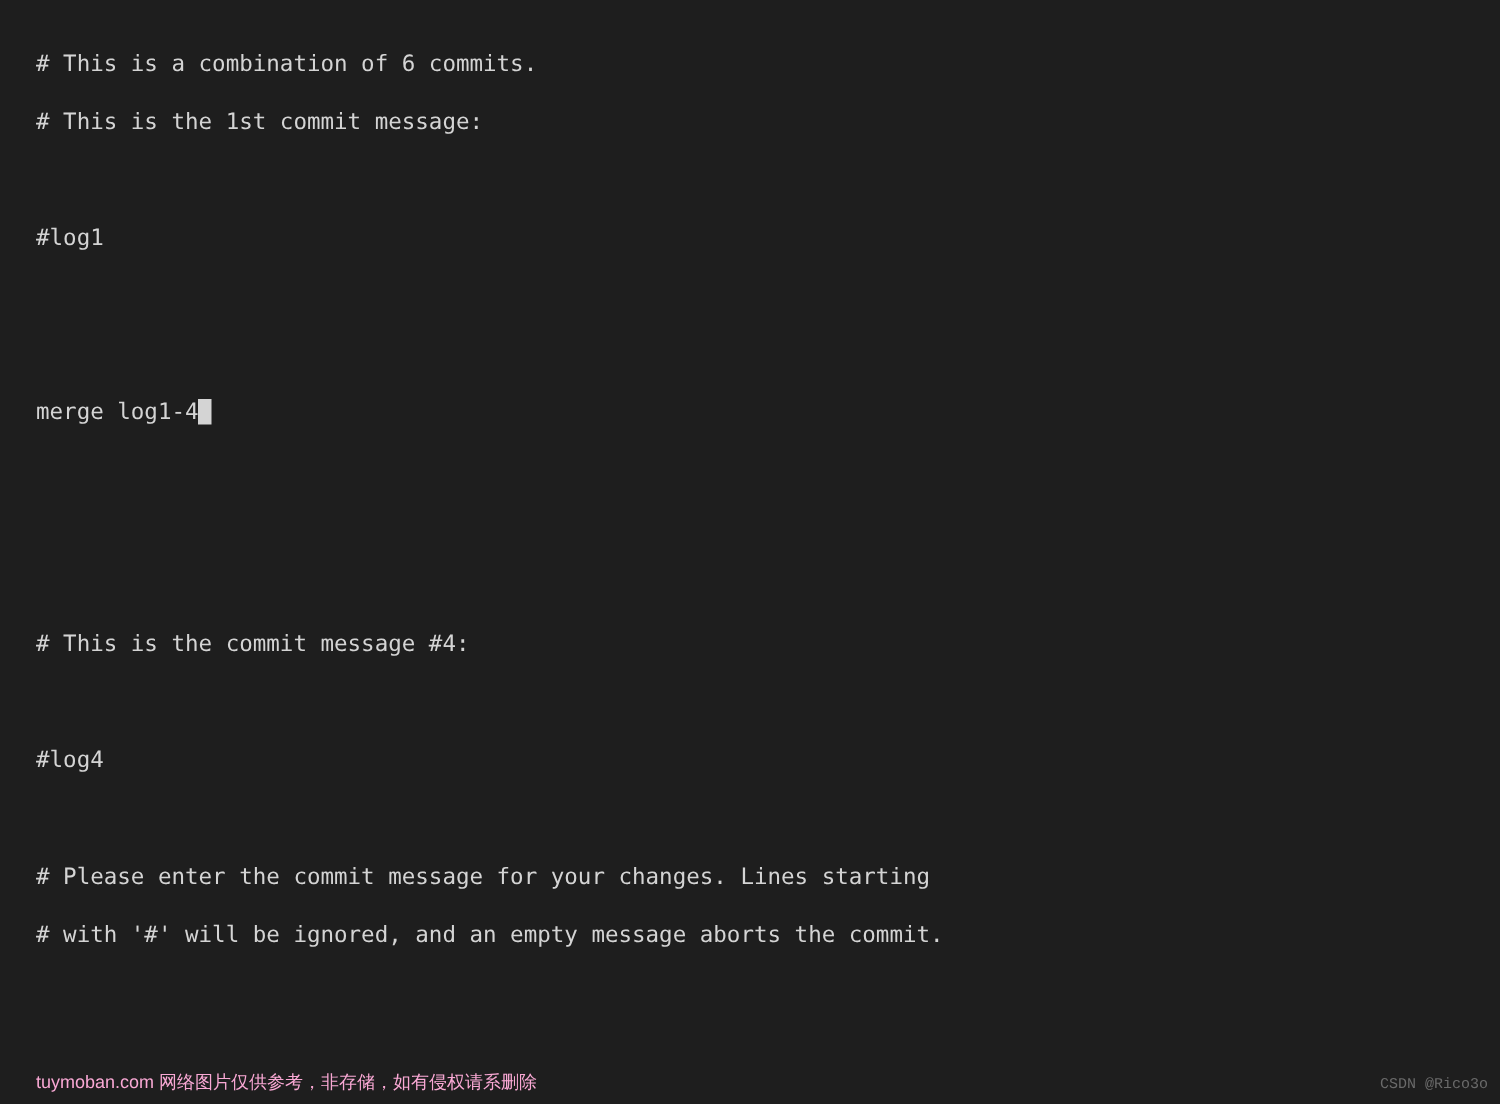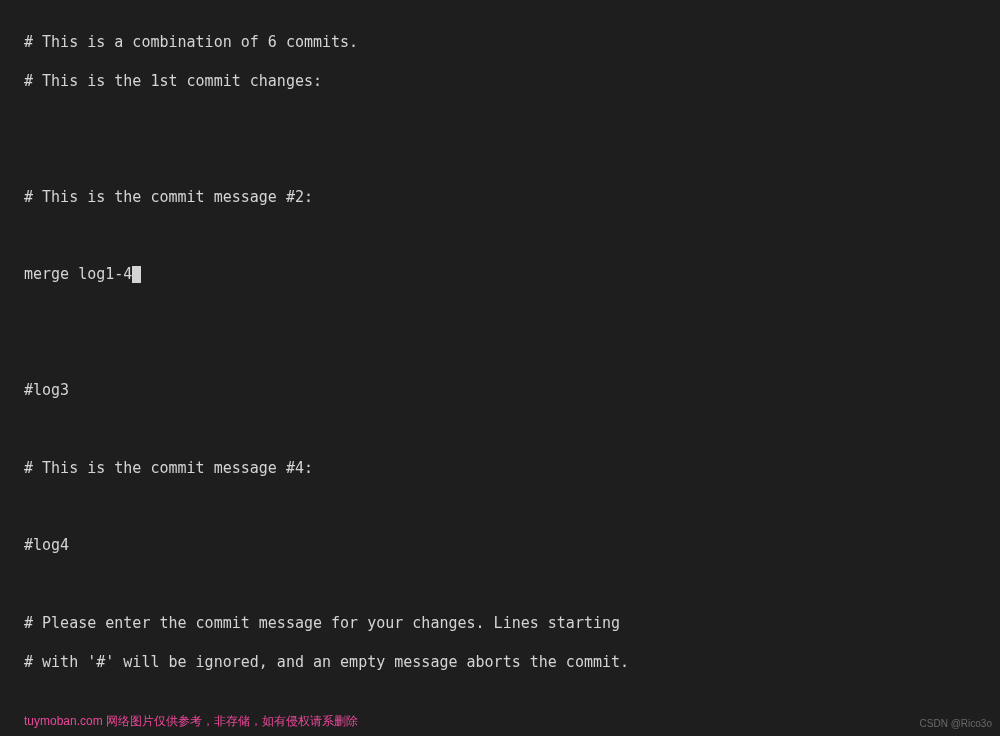--- a/index.html
+++ b/index.html
@@ -31,46 +31,45 @@
       width: 9px;
       height: 17px;
       background-color: #d4d4d4;
       vertical-align: text-bottom;
     }
     .watermark-left {
       position: absolute;
       bottom: 6px;
       left: 24px;
       font-size: 12px;
-      color: #ec4899;
+      color: #f9a8d4;
       font-family: sans-serif;
     }
     .watermark-right {
       position: absolute;
       bottom: 6px;
       right: 8px;
       font-size: 10px;
       color: #6a6a6a;
-      font-family: Liberation Sans, sans-serif;
+      font-family: Liberation Mono, monospace;
     }
   </style>
 </head>
 <body>
 
 <div class="editor">
 <span class="line"># This is a combination of 6 commits.</span>
-<span class="line"># This is the 1st commit changes:</span>
+<span class="line"># This is the 1st commit message:</span>
 <span class="line"></span>
+<span class="line">#log1</span>
 <span class="line"></span>
-<span class="line"># This is the commit message #2:</span>
 <span class="line"></span>
 <span class="line"><span>merge log1-4</span><span class="cursor"></span></span>
 <span class="line"></span>
 <span class="line"></span>
-<span class="line">#log3</span>
 <span class="line"></span>
 <span class="line"># This is the commit message #4:</span>
 <span class="line"></span>
 <span class="line">#log4</span>
 <span class="line"></span>
 <span class="line"># Please enter the commit message for your changes. Lines starting</span>
 <span class="line"># with '#' will be ignored, and an empty message aborts the commit.</span>
 
 
 

